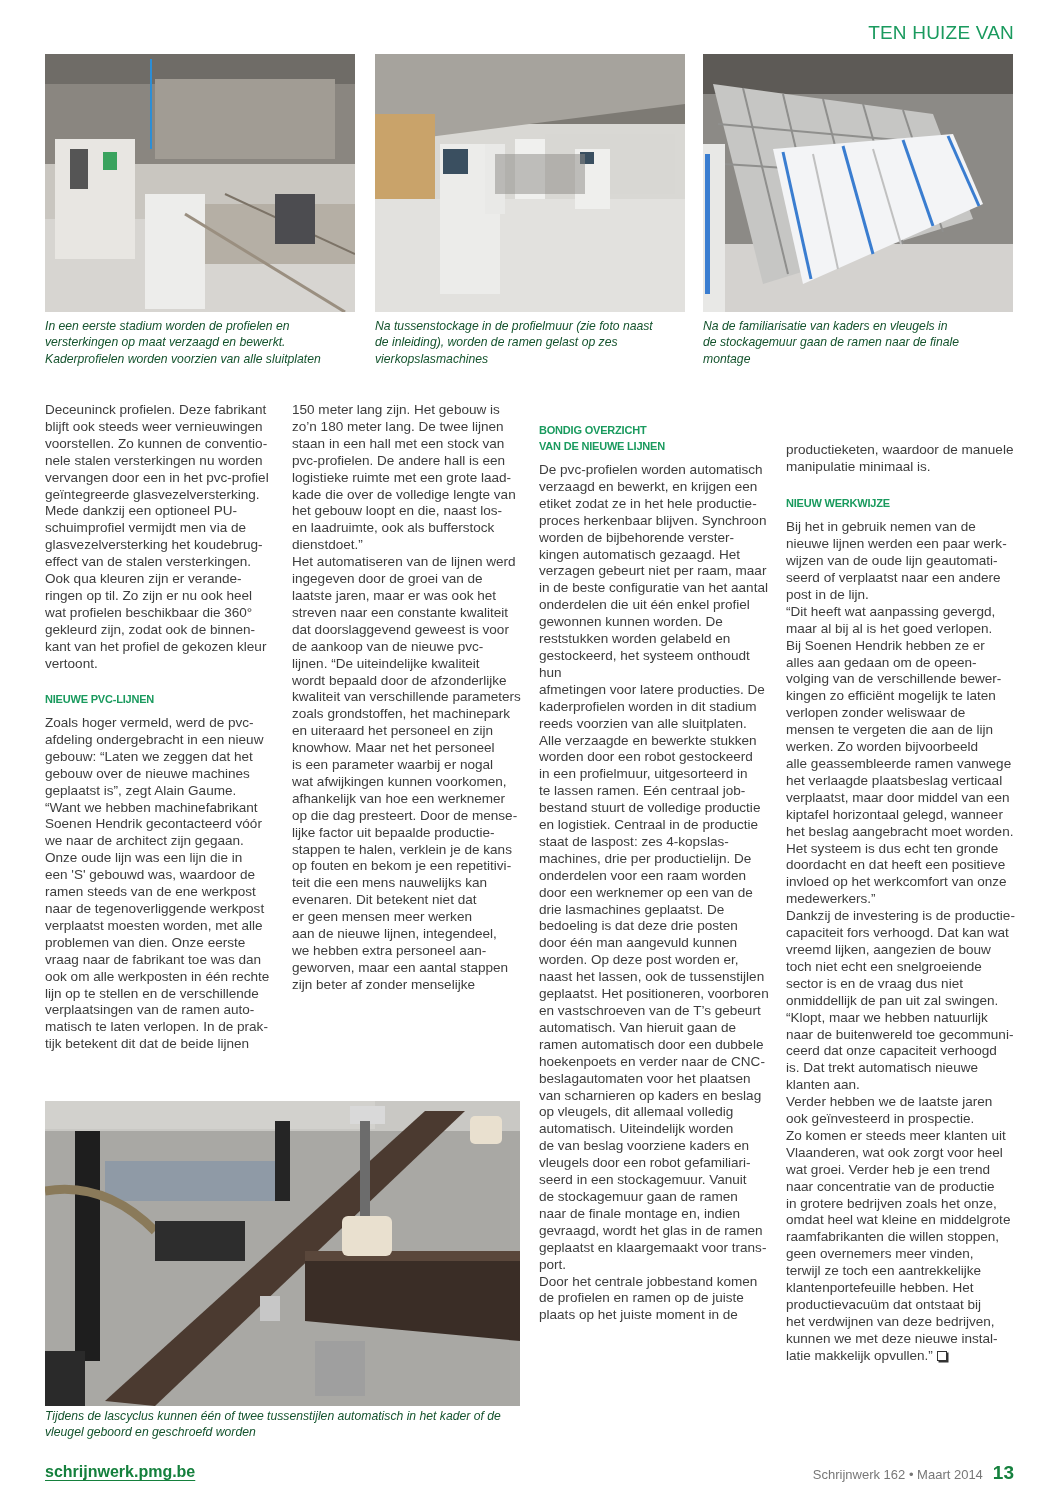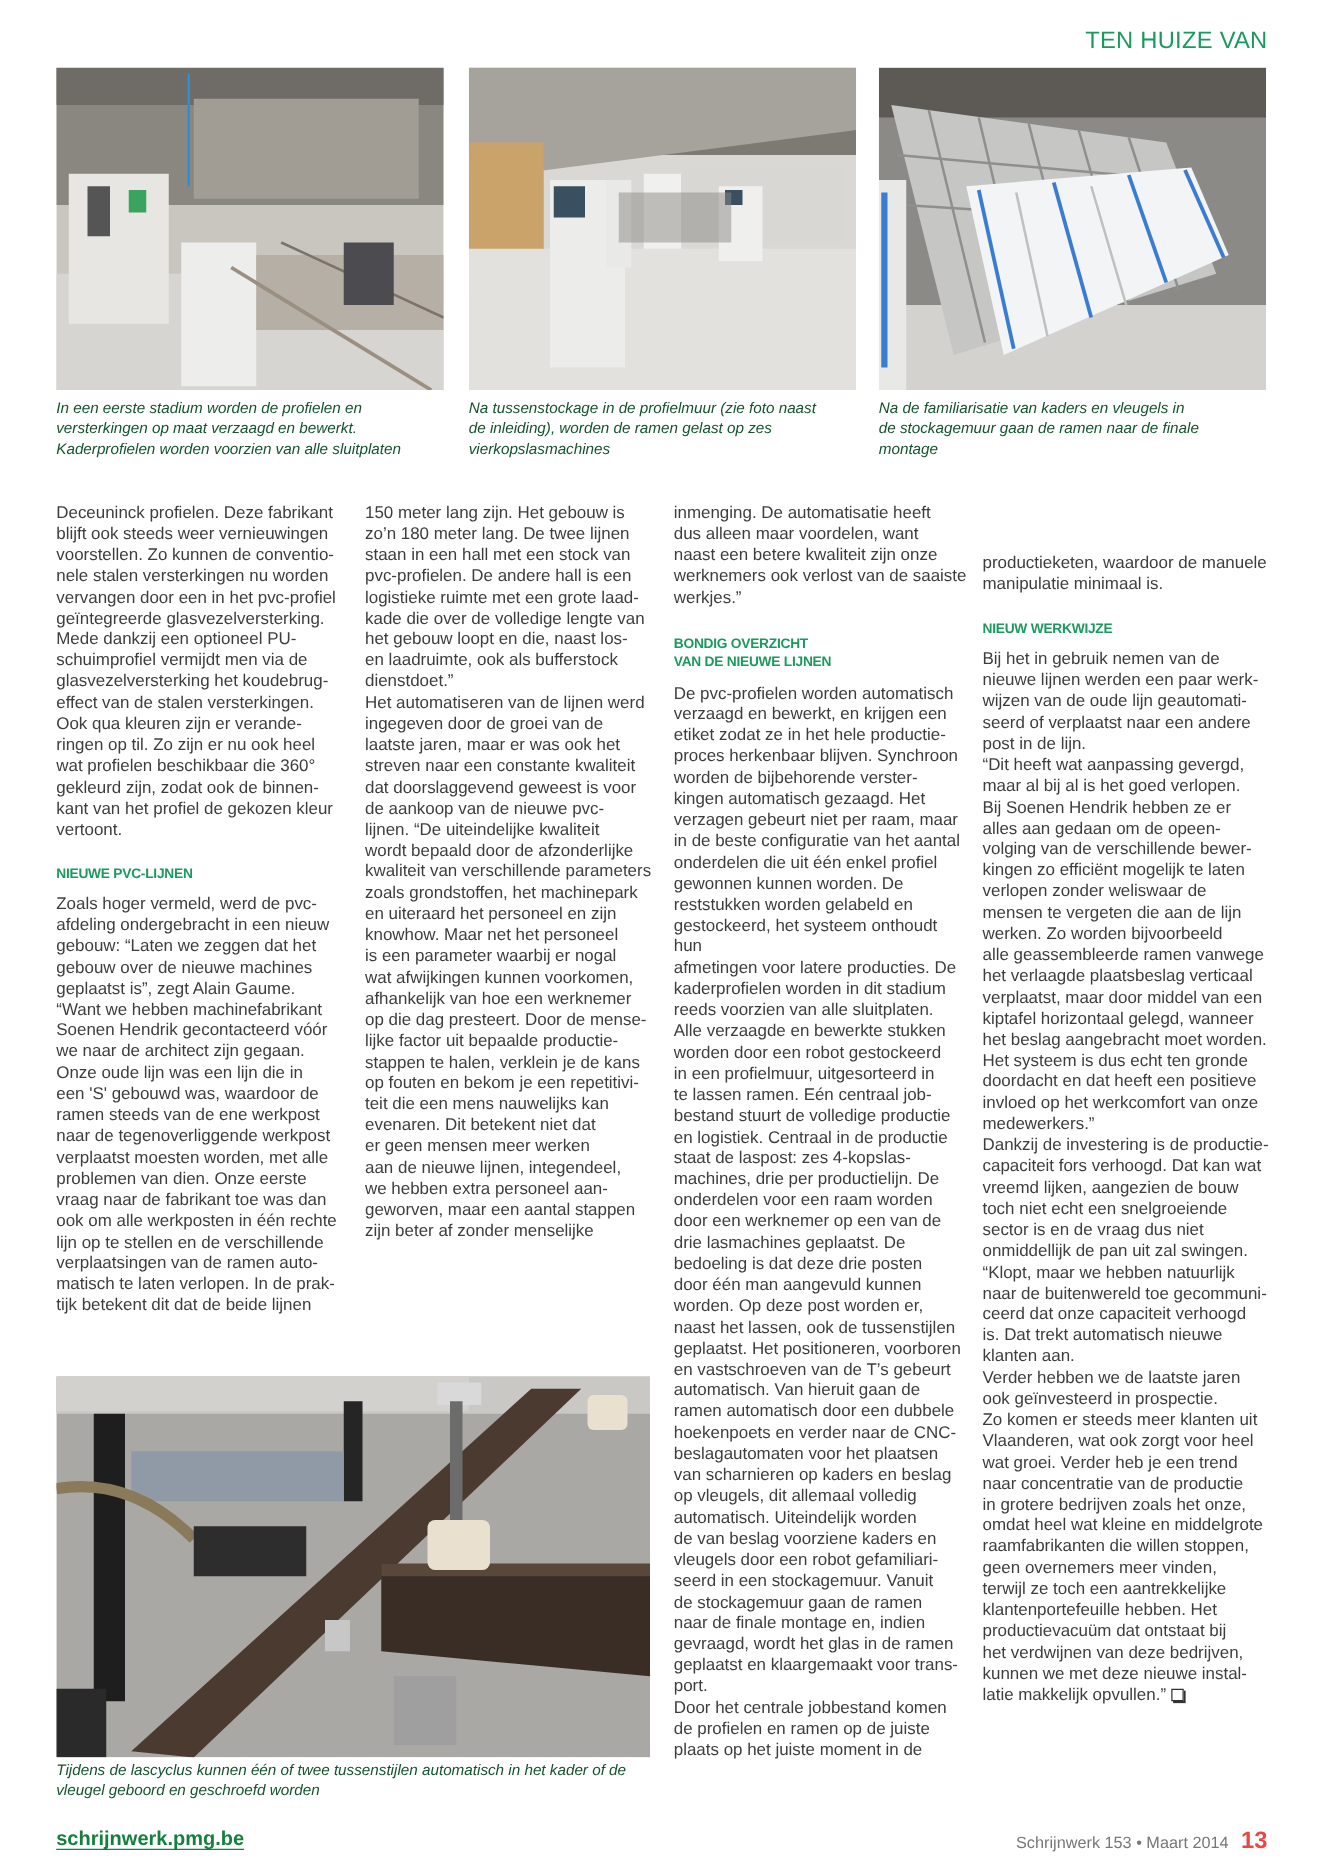--- a/index.html
+++ b/index.html
@@ -42,21 +42,21 @@
     display: inline-block; width: 10px; height: 10px; border: 1.6px solid #333; margin-left: 4px;
     vertical-align: -1px; box-shadow: 1.5px 1.5px 0 #333;
   }
 
   .footer-url {
     position: absolute; left: 45px; top: 1463px; font-size: 16px; font-weight: bold; color: #15803d;
     text-decoration: underline; text-underline-offset: 3px;
   }
   .footer-right { position: absolute; right: 44px; top: 1462px; display: flex; align-items: baseline; gap: 10px; color: #777; }
   .footer-issue { font-size: 13px; }
-  .footer-page { font-size: 19px; font-weight: bold; color: #ef4444; }
+  .footer-page { font-size: 19px; font-weight: bold; color: #15803d; }
 </style>
 </head>
 <body>
 
 <div class="section-tag">TEN HUIZE VAN</div>
 
 <div class="photo" id="photo1">
   <svg viewBox="0 0 310 258" preserveAspectRatio="none">
     <rect width="310" height="258" fill="#c9c6c0"></rect>
     <rect width="310" height="110" fill="#8a8680"></rect>
@@ -204,25 +204,20 @@
 teit die een mens nauwelijks kan
 evenaren. Dit betekent niet dat
 er geen mensen meer werken
 aan de nieuwe lijnen, integendeel,
 we hebben extra personeel aan-
 geworven, maar een aantal stappen
 zijn beter af zonder menselijke</p>
 </div>
 
 <div class="col" id="col3">
-  <p>inmenging. De automatisatie heeft
-dus alleen maar voordelen, want
-naast een betere kwaliteit zijn onze
-werknemers ook verlost van de saaiste
-werkjes.”</p>
   <h2 style="margin-top:21px">BONDIG OVERZICHT
 VAN DE NIEUWE LIJNEN</h2>
   <p>De pvc-profielen worden automatisch
 verzaagd en bewerkt, en krijgen een
 etiket zodat ze in het hele productie-
 proces herkenbaar blijven. Synchroon
 worden de bijbehorende verster-
 kingen automatisch gezaagd. Het
 verzagen gebeurt niet per raam, maar
 in de beste configuratie van het aantal
@@ -346,15 +341,15 @@
     <rect x="215" y="195" width="20" height="25" fill="#c7c7c7"></rect>
     <rect x="0" y="250" width="40" height="55" fill="#2a2a2a"></rect>
     <rect x="270" y="240" width="50" height="55" fill="#9f9f9f"></rect>
   </svg>
 </div>
 <div class="caption" id="cap4"><span style="white-space:pre-line">Tijdens de lascyclus kunnen één of twee tussenstijlen automatisch in het kader of de
 vleugel geboord en geschroefd worden</span></div>
 
 <a class="footer-url">schrijnwerk.pmg.be</a>
 <div class="footer-right">
-  <span class="footer-issue">Schrijnwerk 153 • Maart 2014</span>
+  <span class="footer-issue">Schrijnwerk 162 • Maart 2014</span>
   <span class="footer-page">13</span>
 </div>
 
 </body></html>

